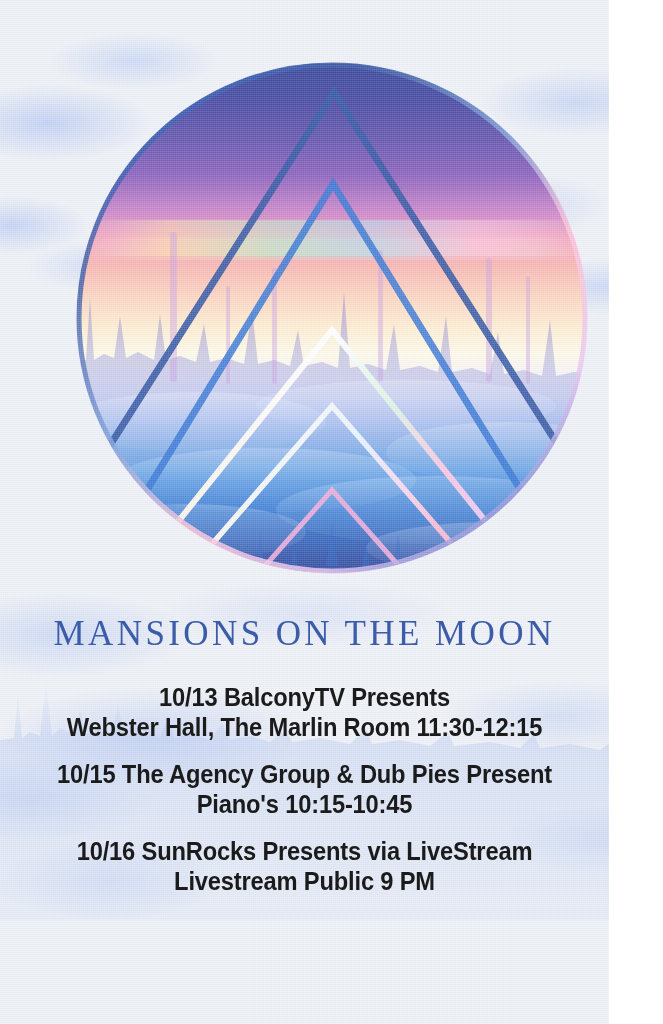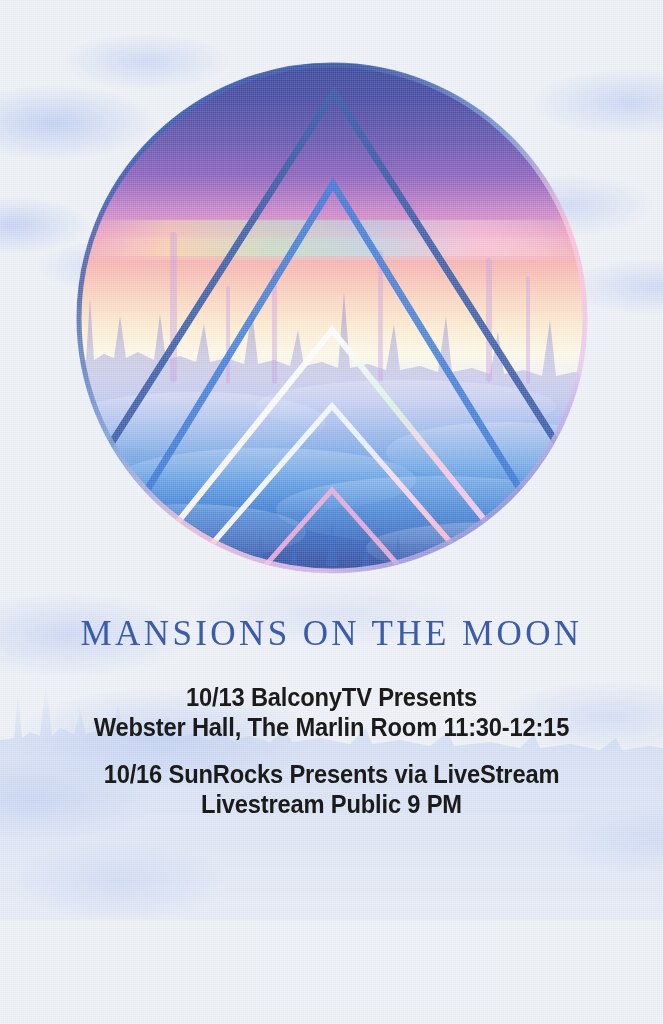--- a/index.html
+++ b/index.html
@@ -2,21 +2,21 @@
 <html><head>
 <meta charset="utf-8">
 <style>
   html, body {
     margin: 0;
     padding: 0;
     background: #ffffff;
   }
   #poster {
     position: relative;
-    width: 663px;
+    width: 609px;
     height: 1024px;
     overflow: hidden;
     background: #fde047;
     font-family: "Liberation Sans", sans-serif;
   }
 
   
   .bg-base {
     position: absolute;
     inset: 0;
@@ -265,20 +265,24 @@
   <div class="band-title">MANSIONS ON THE MOON</div>
 
   <div class="dates">
 
     <div class="event">
       <span class="ev-line">10/13  BalconyTV Presents</span>
       <span class="ev-line">Webster Hall, The Marlin Room 11:30-12:15</span>
     </div>
 
 
+    <div class="event">
+      <span class="ev-line">10/15  The Agency Group &amp; Dub Pies Present</span>
+      <span class="ev-line">Piano's 10:15-10:45</span>
+    </div>
 
     <div class="event">
       <span class="ev-line">10/16  SunRocks Presents via LiveStream</span>
       <span class="ev-line">Livestream Public 9 PM</span>
     </div>
 
   </div>
 
 </div>
 

